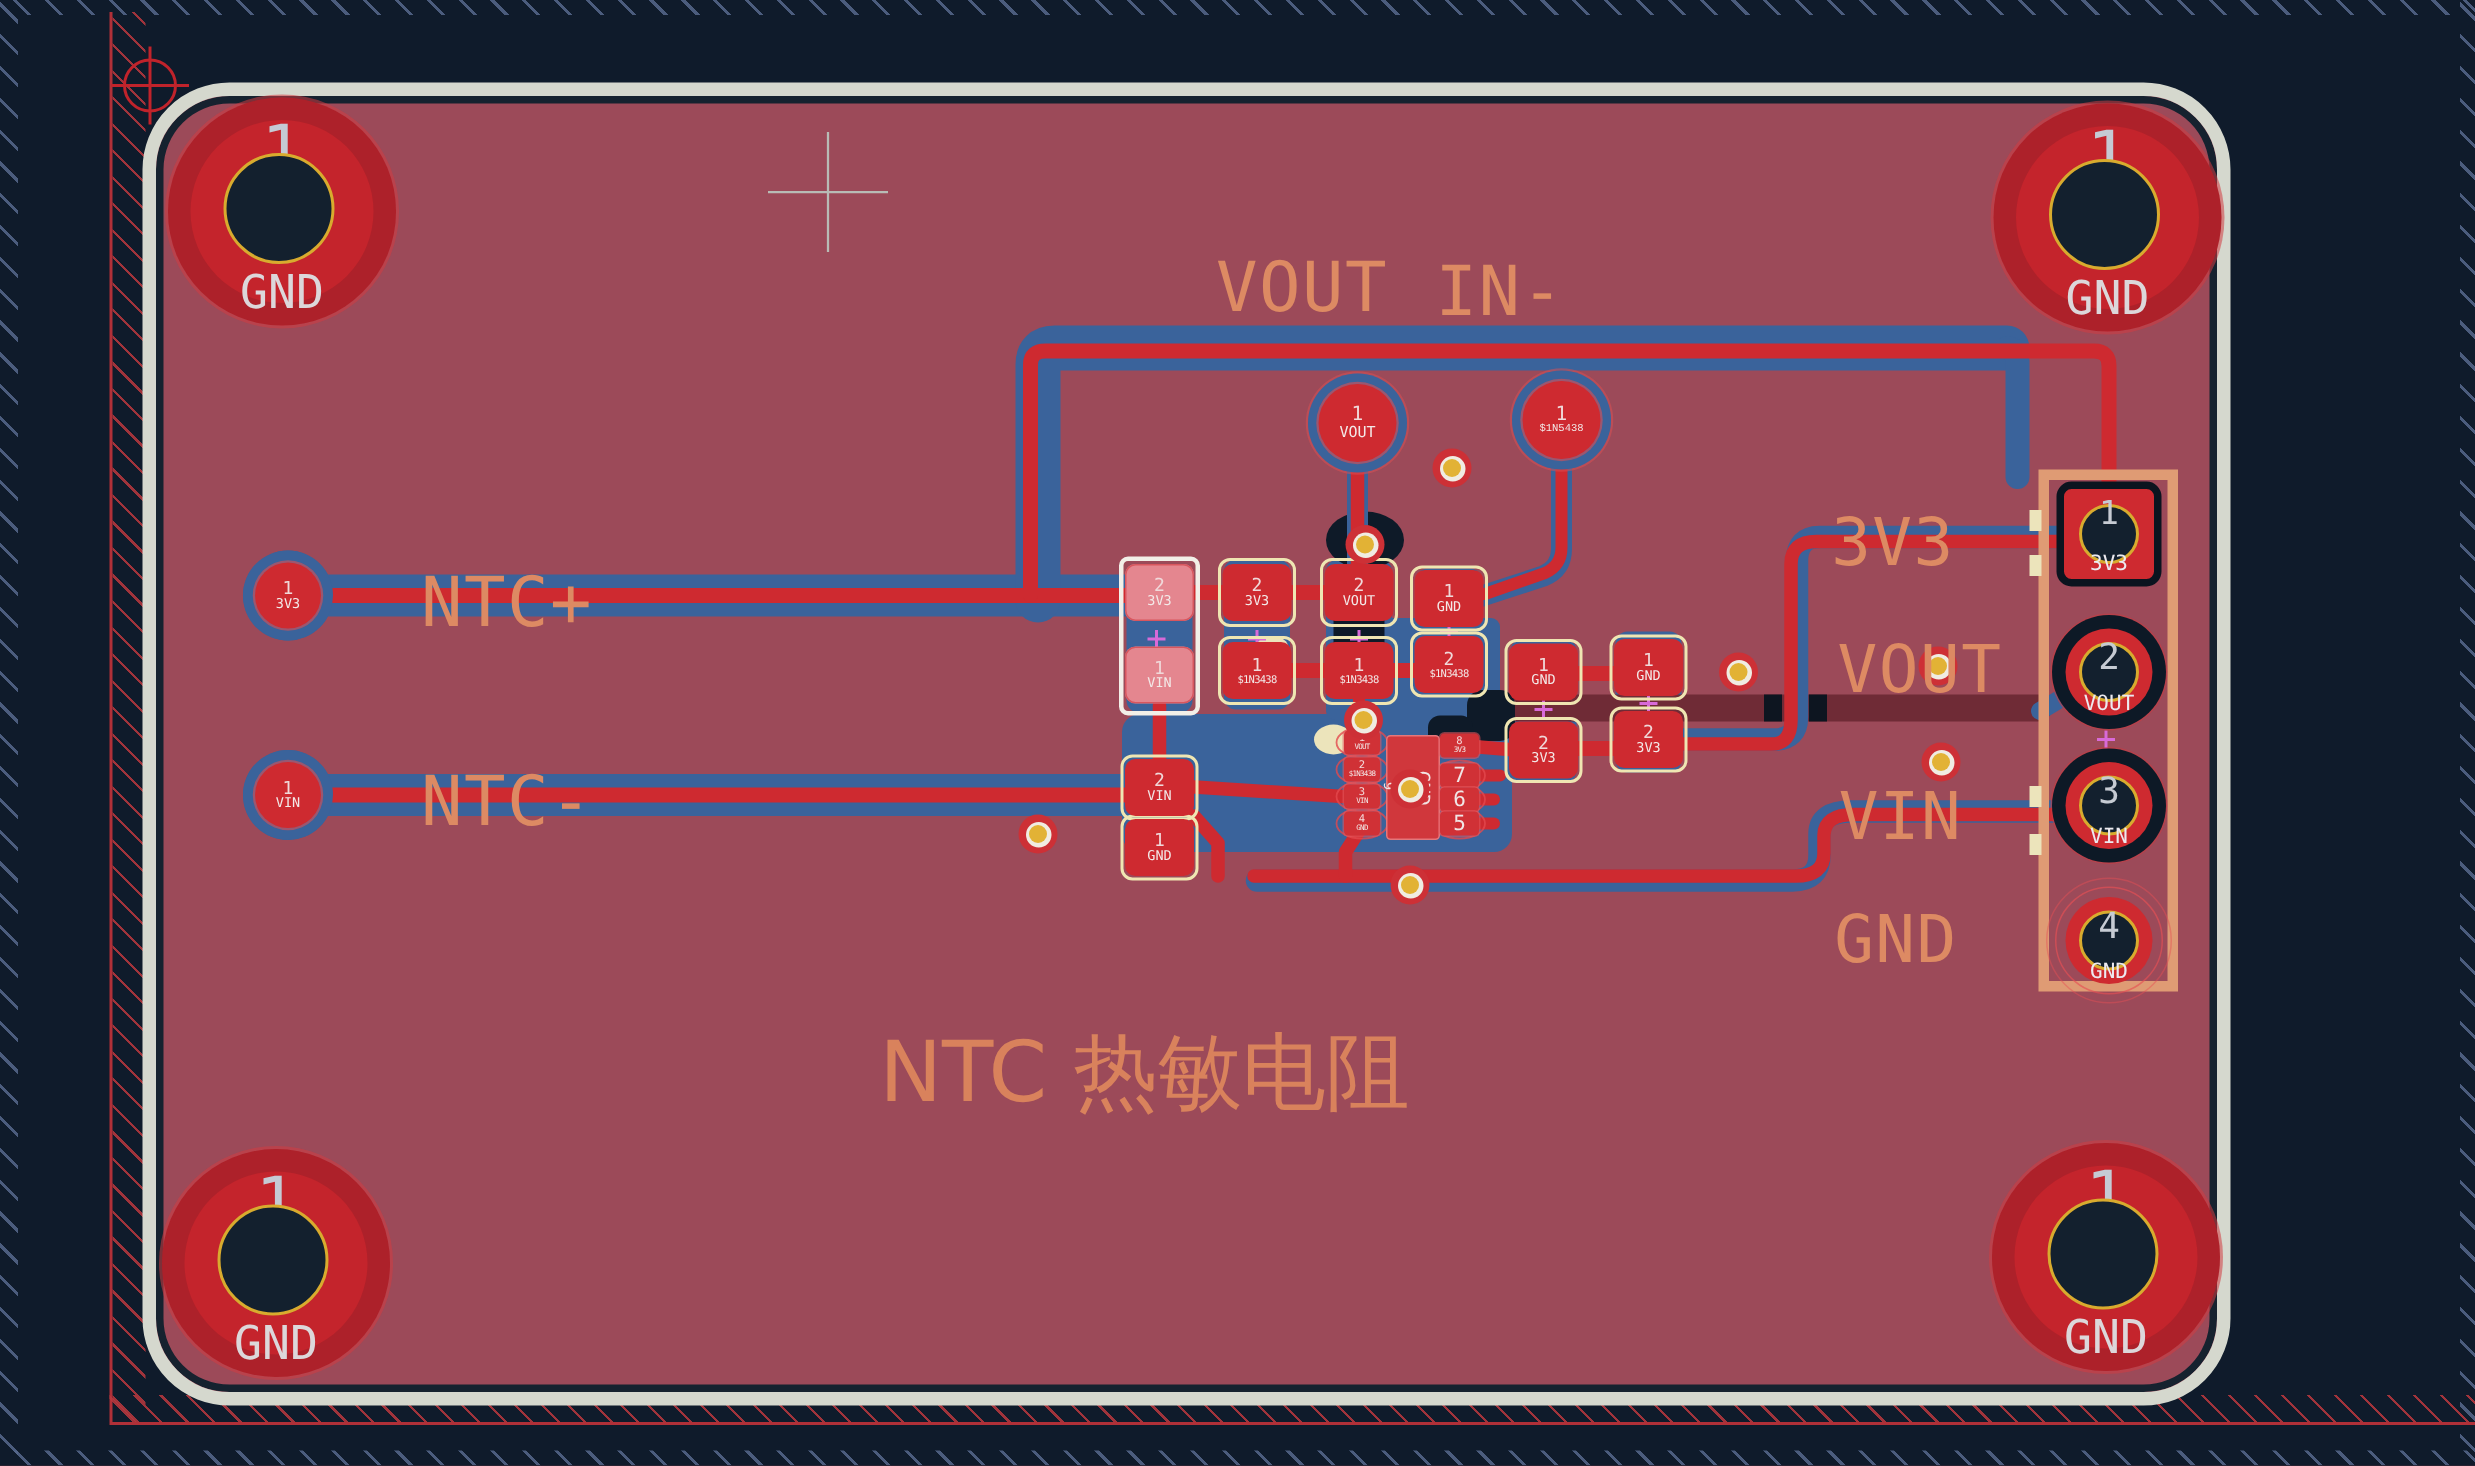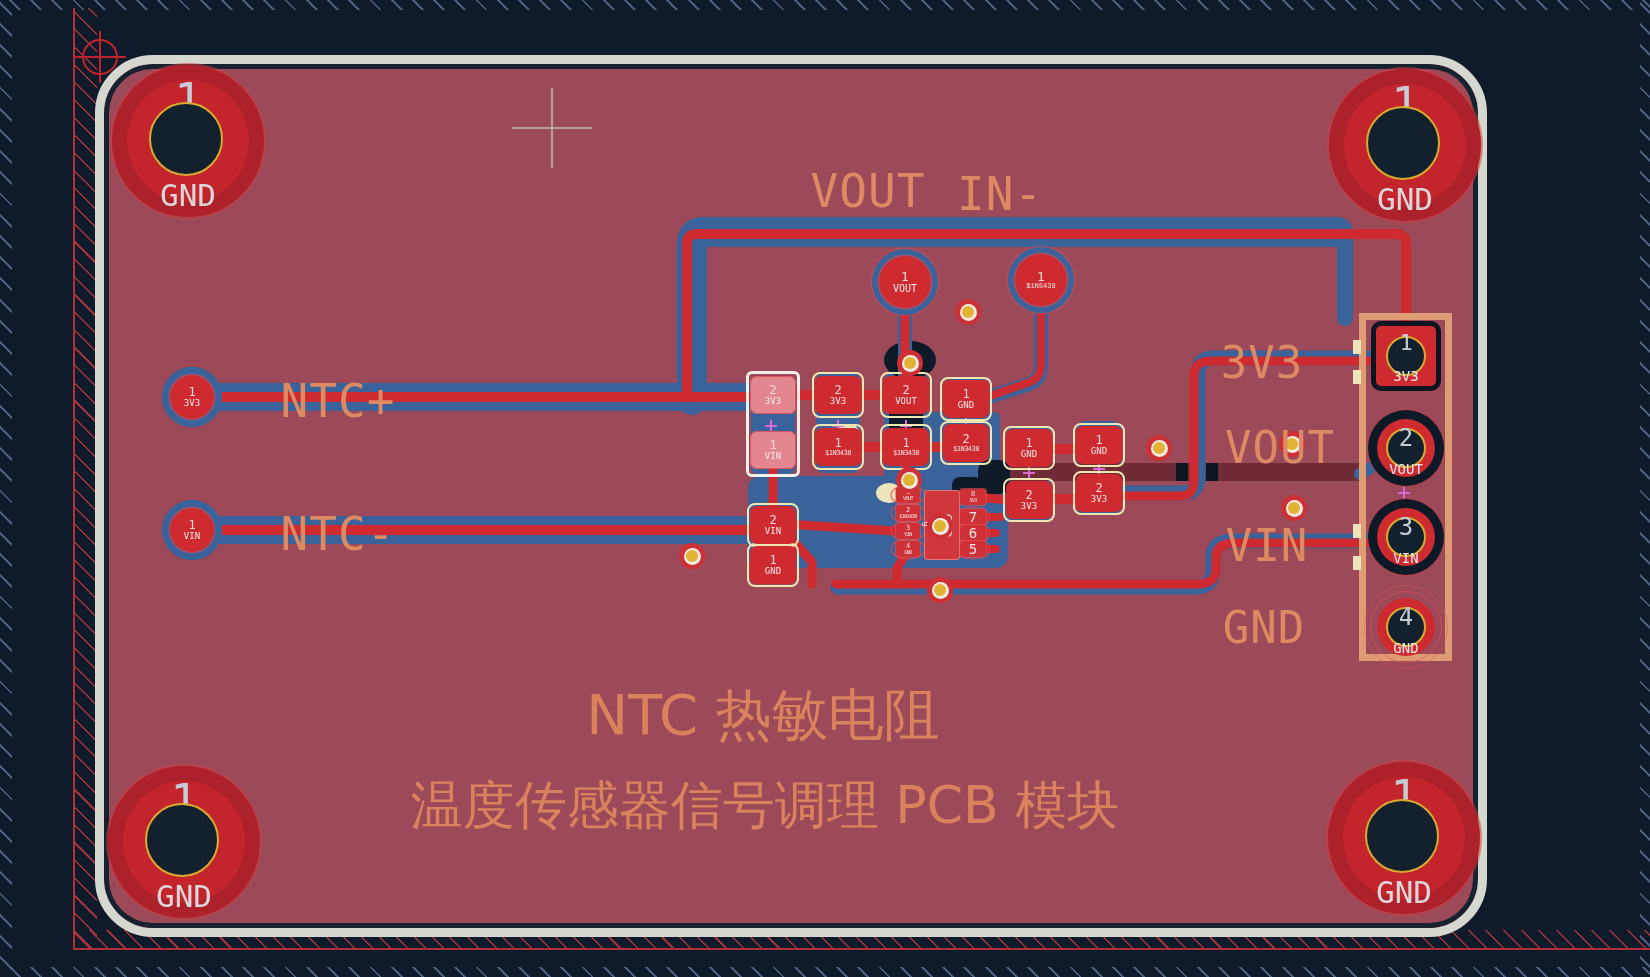--- a/index.html
+++ b/index.html
@@ -430,21 +430,20 @@
   <span class="silk big" style="left:868px;top:191px;">VOUT</span>
   <span class="silk big" style="left:1000px;top:194px;">IN-</span>
   <span class="silk big" style="left:338px;top:401px;">NTC+</span>
   <span class="silk big" style="left:338px;top:534px;">NTC-</span>
   <span class="silk mid" style="left:1262px;top:362px;">3V3</span>
   <span class="silk mid" style="left:1280px;top:447px;">VOUT</span>
   <span class="silk mid" style="left:1267px;top:545px;">VIN</span>
   <span class="silk mid" style="left:1264px;top:627px;">GND</span>
 
   <span class="title" style="left:747px;top:716px;font-size:56px;margin-left:16px;">NTC 热敏电阻</span>
-  <span class="title" style="left:765px;top:806px;font-size:52px;">温度传感器信号调理 PCB 模块</span>
 
   <div class="aux">
     <div class="h"></div>
       <div class="v"></div>
       <div class="c"></div>
   </div>
 
 </div>
 
 </body></html>

